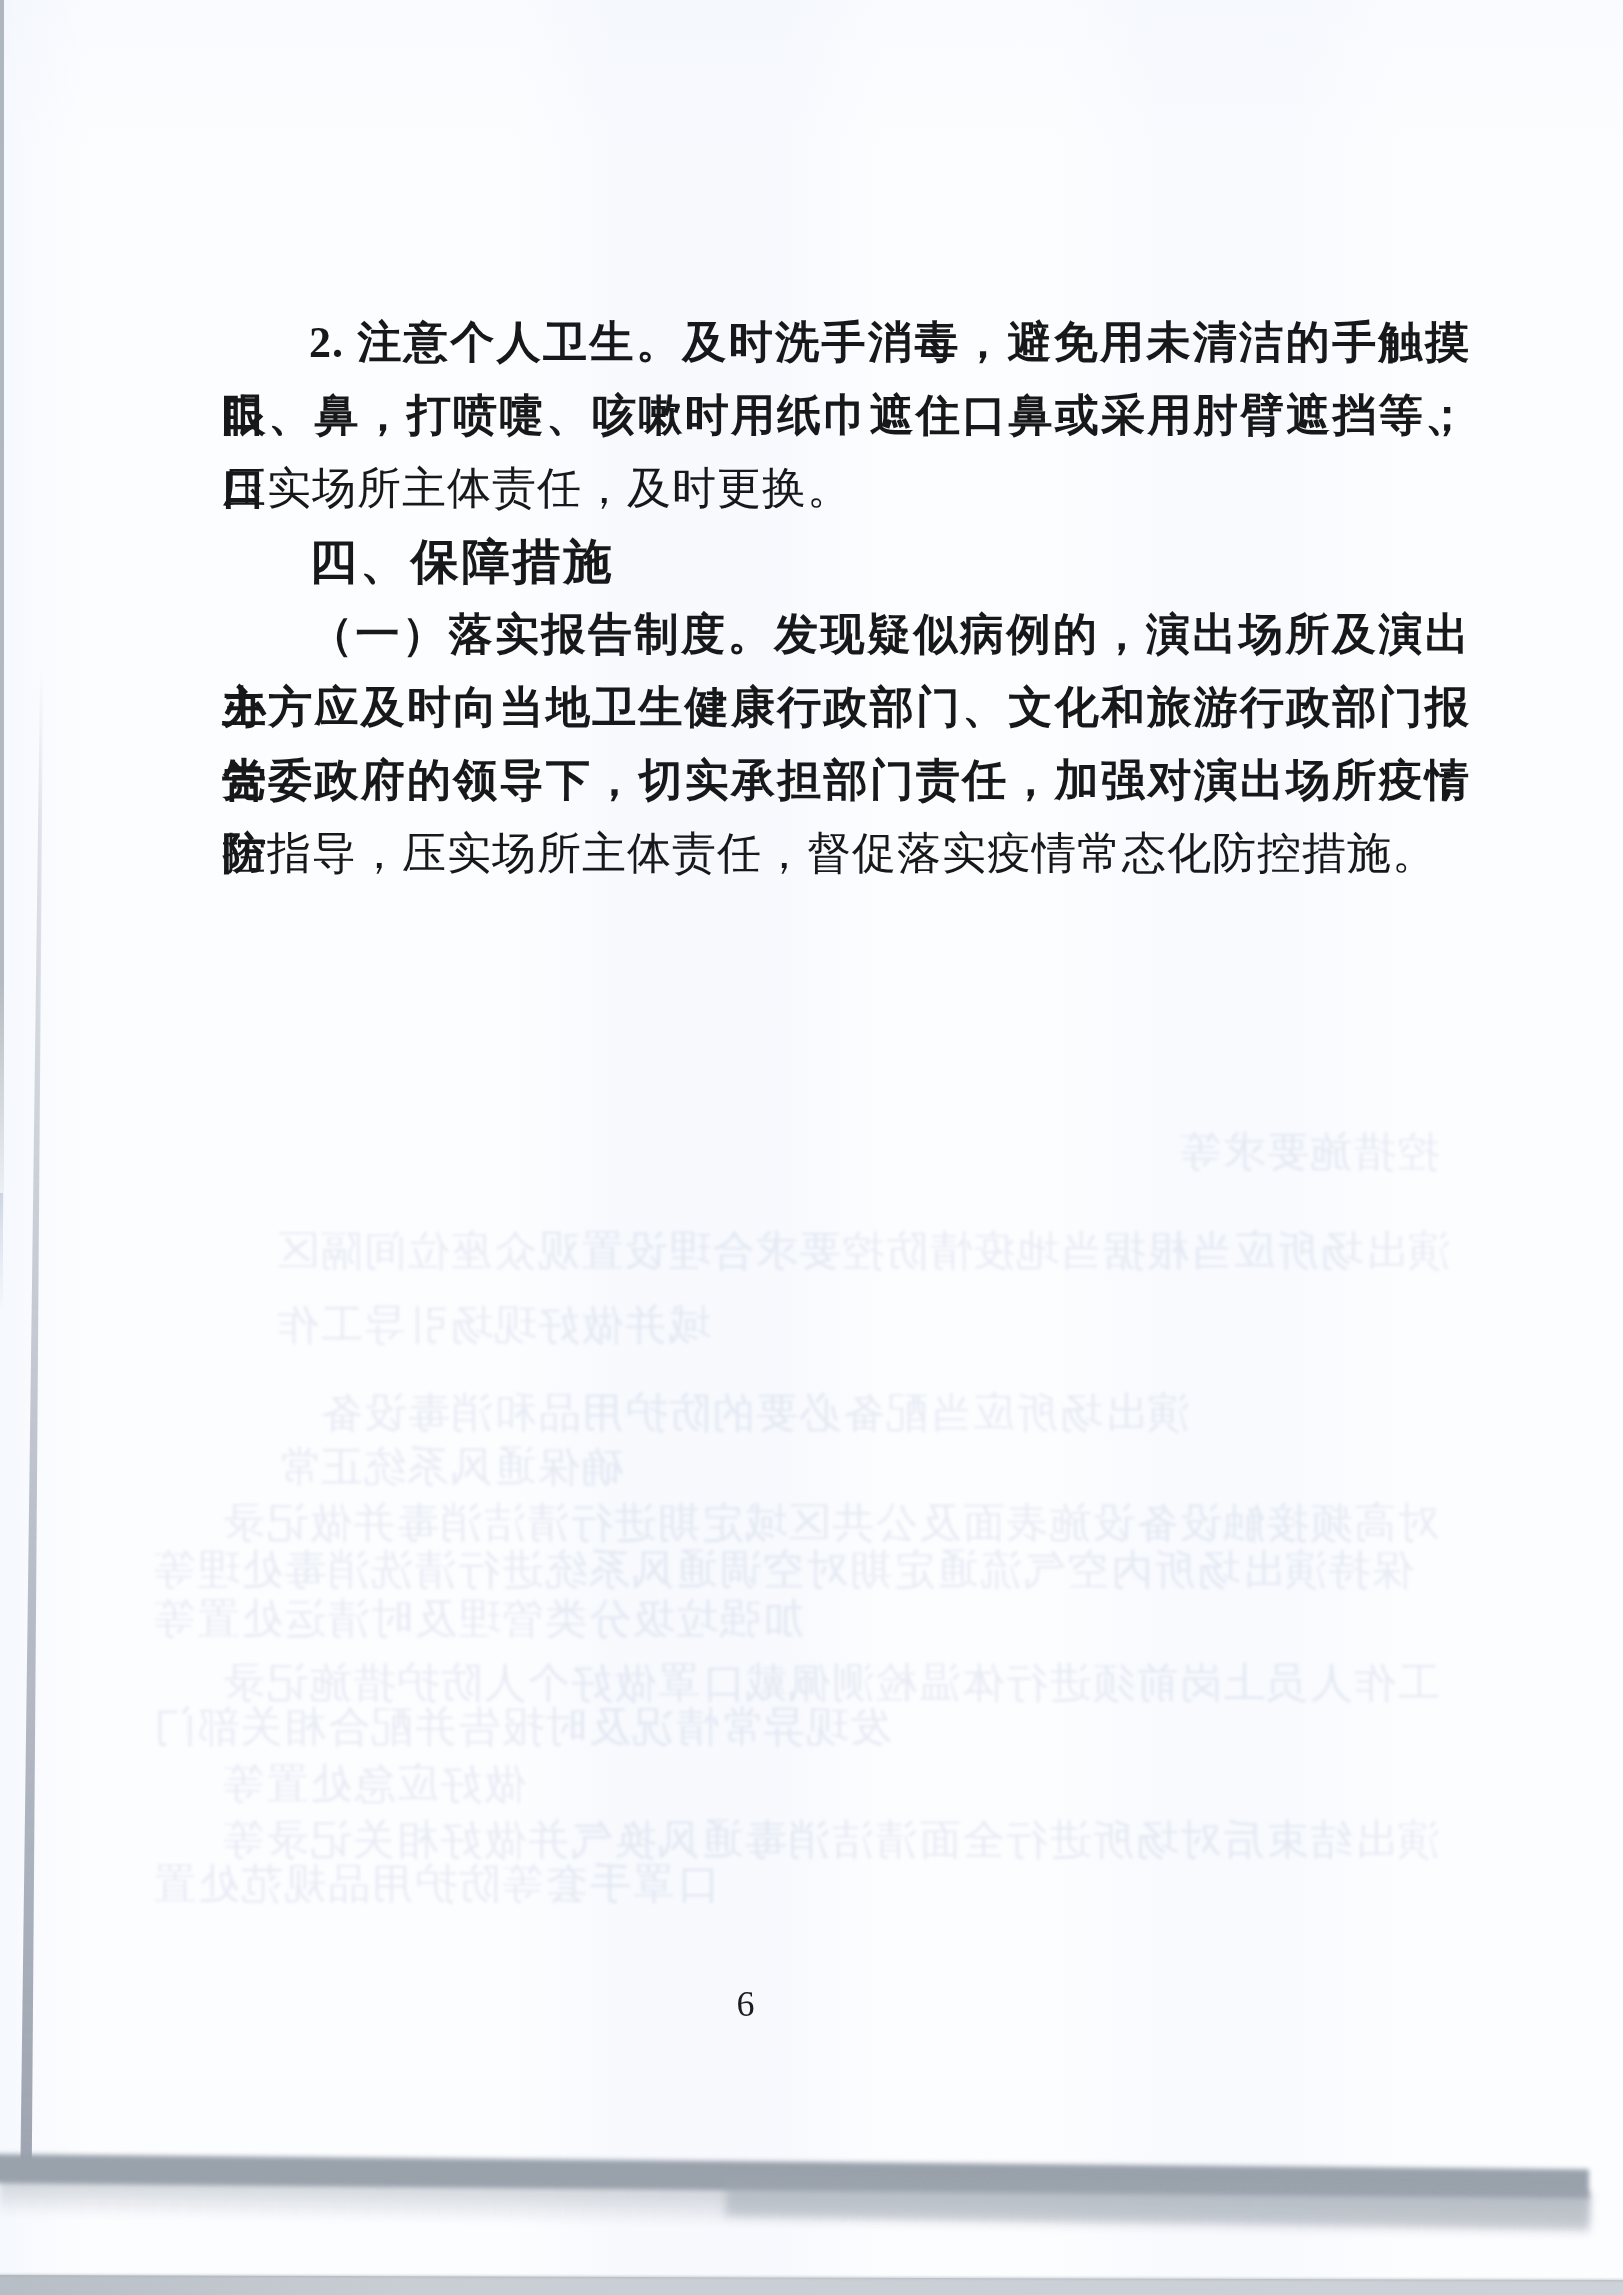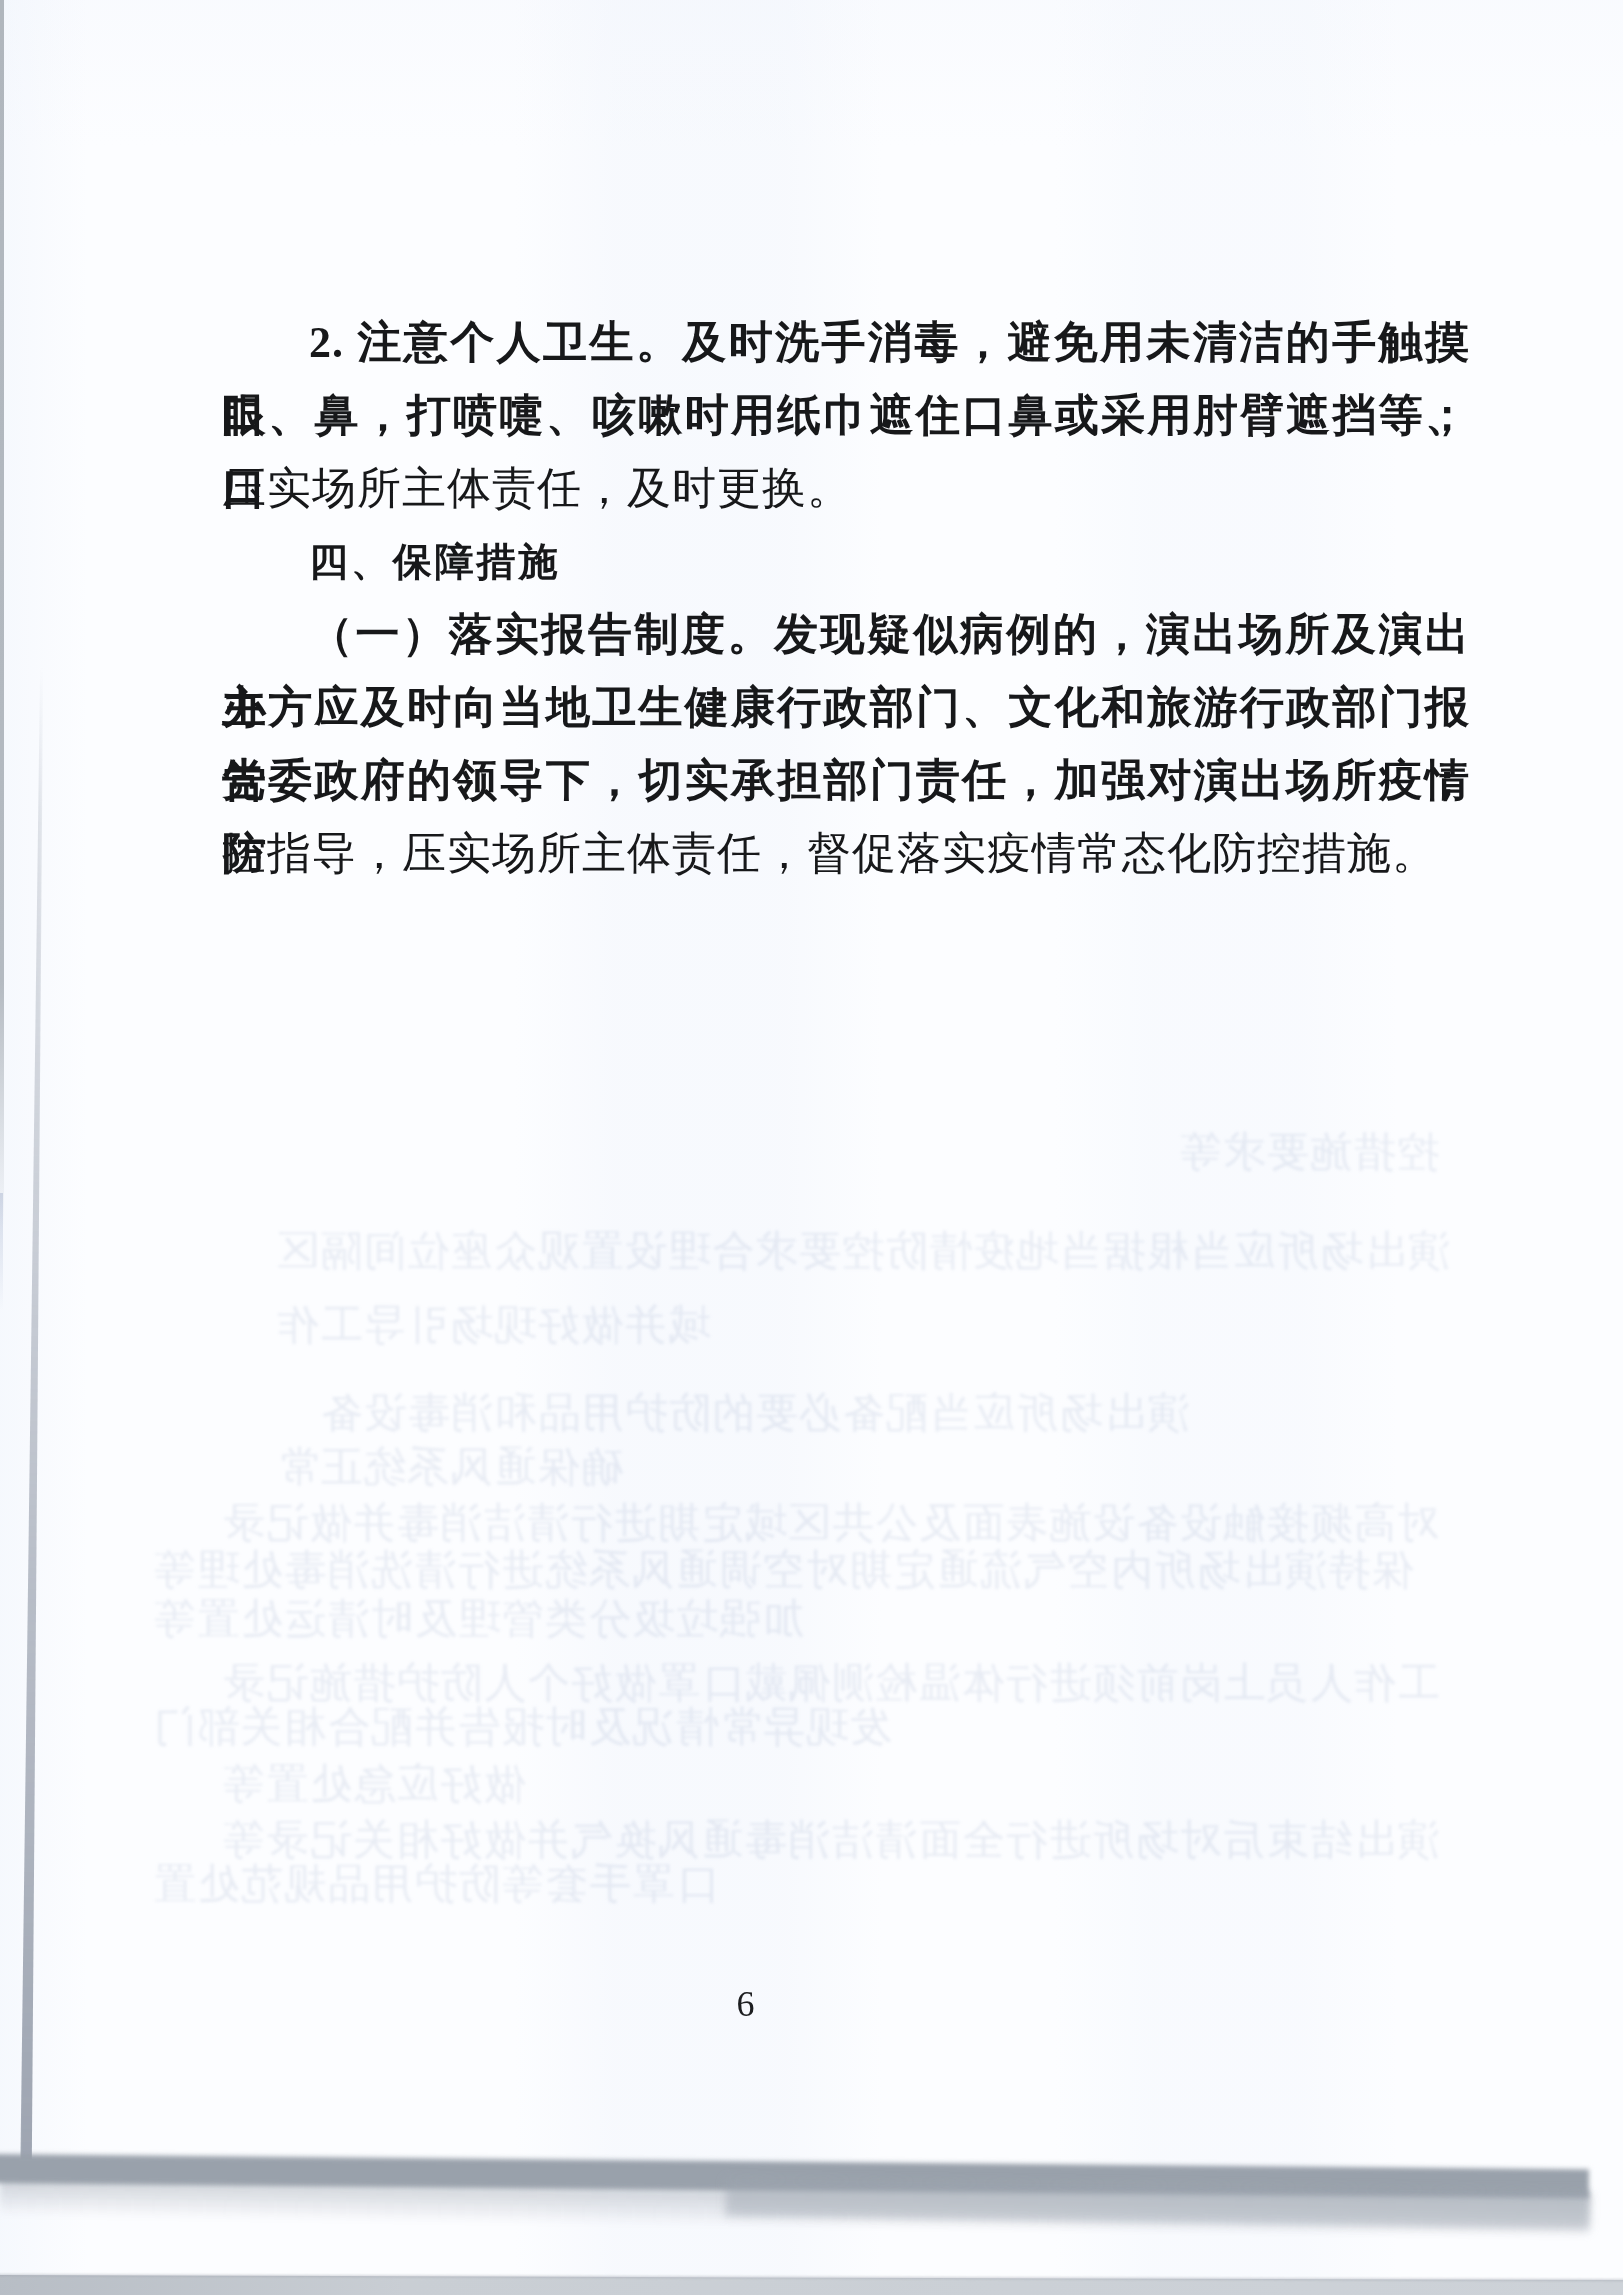--- a/index.html
+++ b/index.html
@@ -68,21 +68,21 @@
   .text-block{
     position:absolute;left:222px;top:306px;width:1248px;
     font-size:44px;letter-spacing:1px;color:#17181a;
     filter:blur(0.2px);
   }
   .line{height:73px;line-height:73px;white-space:nowrap;}
   .line.jf{white-space:normal;text-align:justify;text-align-last:justify;font-weight:bold;}
   .line.ind{text-indent:87px;}
   .line.hd{
     font-family:"Liberation Sans","DejaVu Sans",sans-serif;
-    font-weight:700;letter-spacing:2.9px;font-size:39px;
+    font-weight:700;letter-spacing:2.9px;font-size:48px;
   }
   .page-number{
     position:absolute;left:721px;top:1983px;width:49px;
     font-size:36px;color:#1d1e20;text-align:center;
     filter:blur(0.2px);
   }
   
   .ghost-lines .ghost{
     position:absolute;height:47px;line-height:47px;
     font-size:42px;letter-spacing:1.5px;white-space:nowrap;

